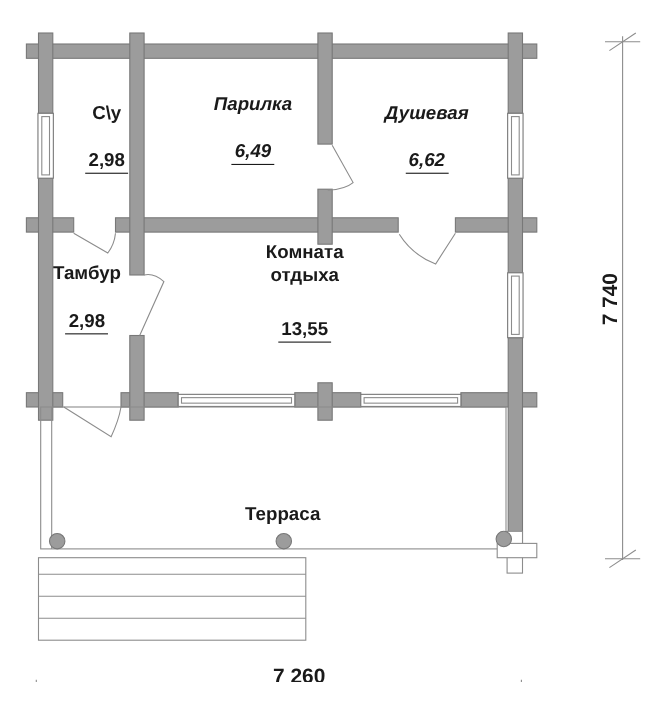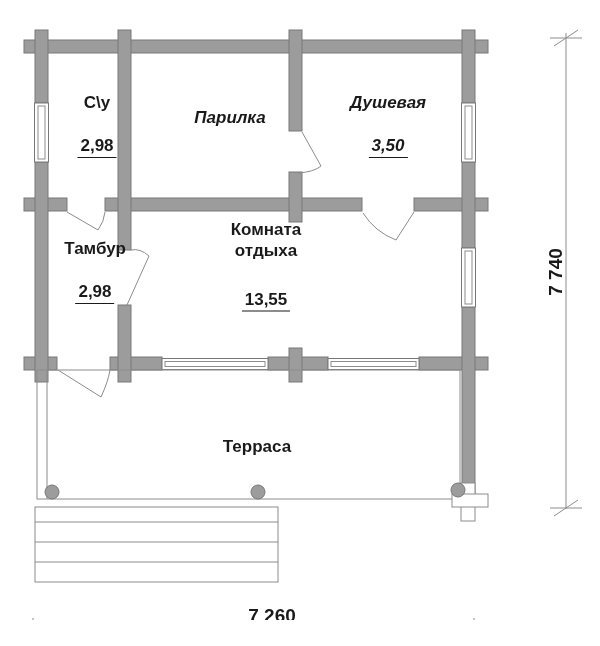--- a/index.html
+++ b/index.html
@@ -130,37 +130,38 @@
     </g>
   </svg>
 
   <div class="room-label" style="left:97px;top:125px;">
     <div class="room-name">С\у</div>
     <div class="room-area"><span class="u">2,98</span></div>
   </div>
 
   <div class="room-label" style="left:230px;top:117px;font-style:italic;">
     <div class="room-name">Парилка</div>
+    <div class="room-area"><span class="u">6,49</span></div>
   </div>
 
   <div class="room-label" style="left:388px;top:125px;font-style:italic;">
     <div class="room-name">Душевая</div>
-    <div class="room-area"><span class="u">3,50</span></div>
+    <div class="room-area"><span class="u">6,62</span></div>
   </div>
 
-  <div class="room-label" style="left:95px;top:271px;">
+  <div class="room-label" style="left:79px;top:271px;">
     <div class="room-name">Тамбур</div>
     <div class="room-area"><span class="u">2,98</span></div>
   </div>
 
-  <div class="room-label wrap" style="left:266px;top:265px;">
+  <div class="room-label wrap" style="left:277px;top:265px;">
     <div class="room-name">Комната отдыха</div>
     <div class="room-area"><span class="u">13,55</span></div>
   </div>
 
-  <div class="room-label" style="left:257px;top:446px;">
+  <div class="room-label" style="left:257px;top:467px;">
     <div class="room-name">Терраса</div>
   </div>
 
   <div class="dim-label" style="left:253px;top:616px;margin-left:19px;">7 260</div>
   <div class="dim-label rot" style="left:556px;top:272px;">7 740</div>
 
 </div>
 
 </body></html>

